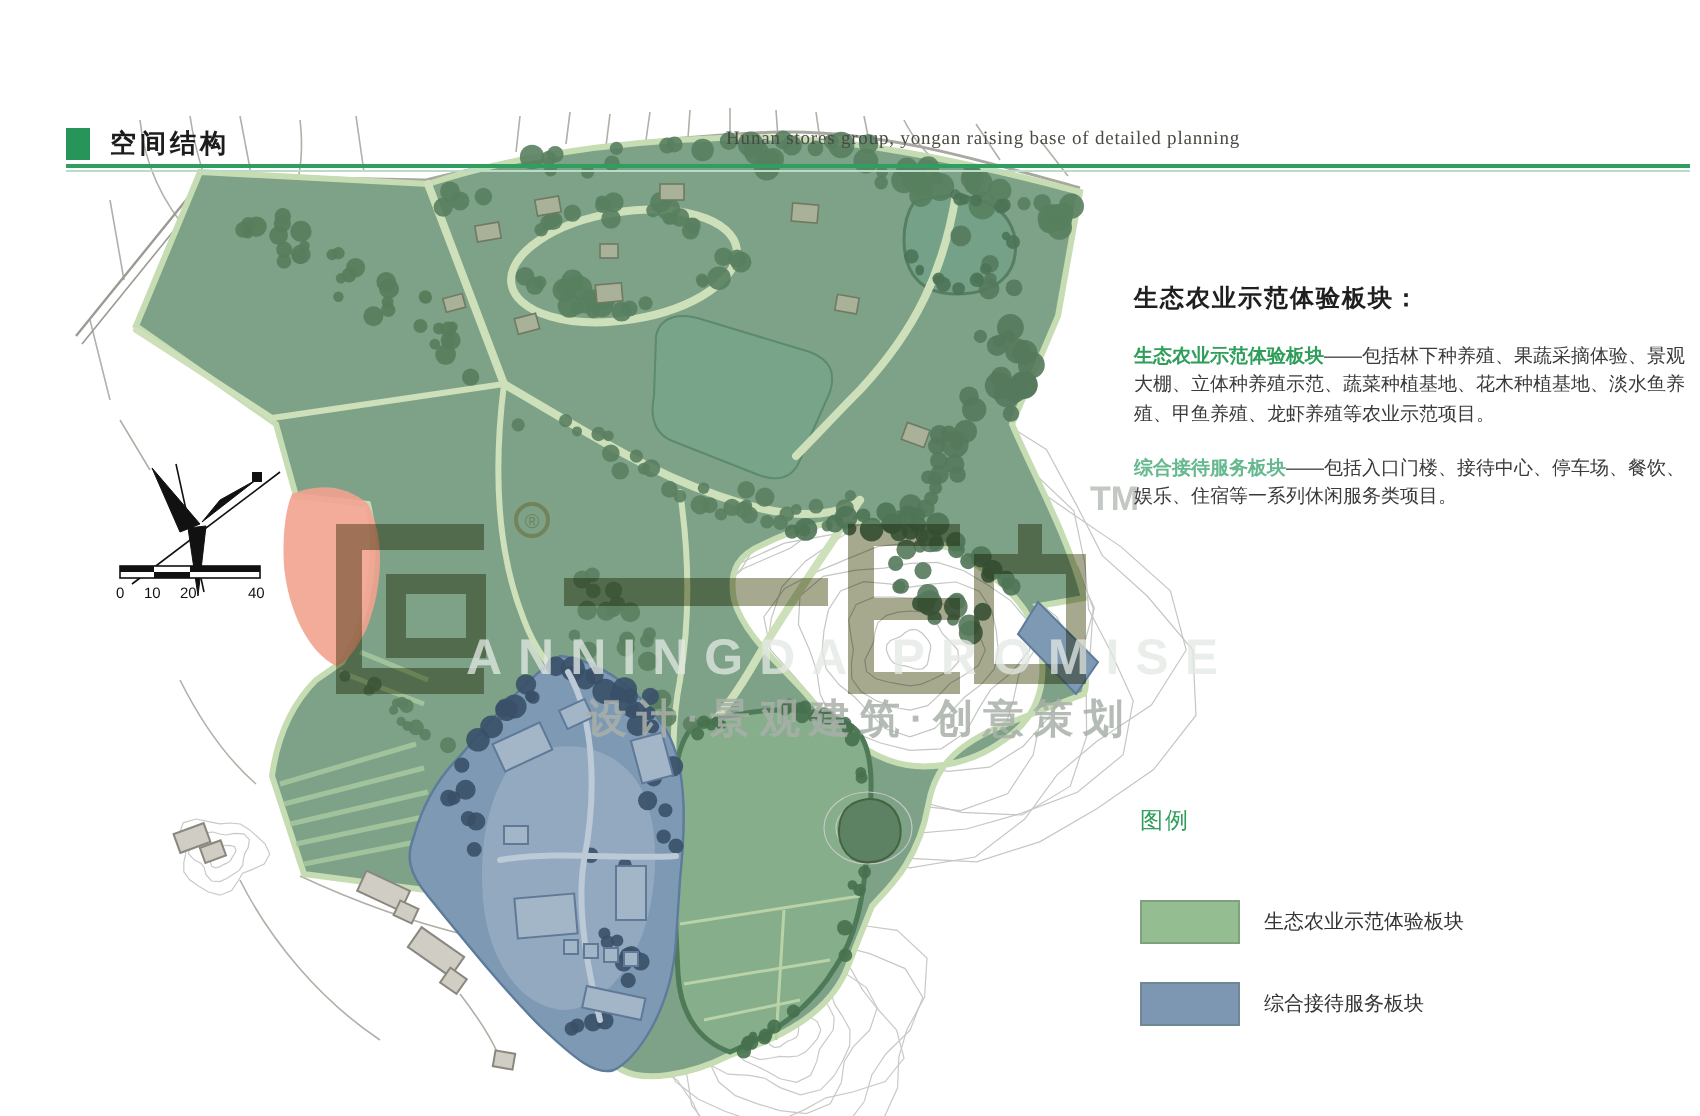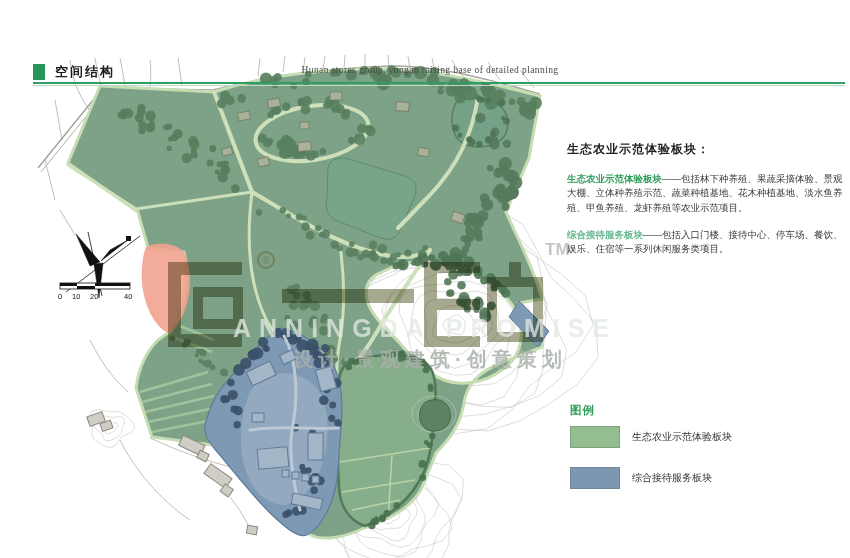--- a/index.html
+++ b/index.html
@@ -2,33 +2,33 @@
 <html><head>
 <meta charset="utf-8">
 <style>
   html,body{margin:0;padding:0;background:#fff;}
   #stage{position:relative;width:850px;height:558px;background:#fff;overflow:hidden;
          font-family:"Liberation Sans","DejaVu Sans",sans-serif;}
   
   .hdr{position:absolute;left:0;top:12px;width:850px;height:64px;margin-top:26px;}
   .hdr-sq{position:absolute;left:33px;top:26px;width:12px;height:16px;background:#27955a;}
   .hdr-title{position:absolute;left:55px;top:25px;font-size:13px;font-weight:bold;color:#1c1c1c;letter-spacing:2px;}
-  .hdr-sub{position:absolute;left:240px;top:27px;width:380px;text-align:center;
+  .hdr-sub{position:absolute;left:240px;top:27px;width:380px;text-align:right;
            font-family:"Liberation Serif","DejaVu Serif",serif;font-size:9.5px;color:#4a4a44;letter-spacing:.4px;}
   .hdr-line1{position:absolute;left:33px;top:44px;width:812px;height:2px;background:#2f9e60;}
   .hdr-line2{position:absolute;left:33px;top:47px;width:812px;height:1px;background:#b9dcc7;}
   
   .panel{position:absolute;left:567px;top:141px;width:278px;color:#333;}
   .panel h3{margin:0 0 14px 0;font-size:12px;color:#1f1f1f;letter-spacing:1px;}
   .pblock{font-size:9.5px;line-height:1.5;margin-bottom:13px;color:#3a3a3a;}
   .lead1{color:#66b88f;font-weight:bold;}
   .lead2{color:#2f9e5a;font-weight:bold;}
   
   .legend{position:absolute;left:570px;top:403px;}
-  .legend-title{font-size:11.5px;font-weight:bold;color:#2f9e5a;letter-spacing:1px;margin-bottom:8px;}
+  .legend-title{font-size:11.5px;font-weight:normal;color:#2f9e5a;letter-spacing:1px;margin-bottom:32px;}
   .legend-row{display:flex;align-items:center;margin-bottom:19px;}
   .swatch{width:48px;height:20px;margin-right:12px;border:1px solid rgba(90,110,90,.35);}
   .swatch.green{background:#94bd92;}
   .swatch.blue{background:#7d97b3;}
   .legend-label{font-size:10px;color:#333;}
   svg text{font-family:"Liberation Sans","DejaVu Sans",sans-serif;}
 </style>
 </head>
 <body>
 

